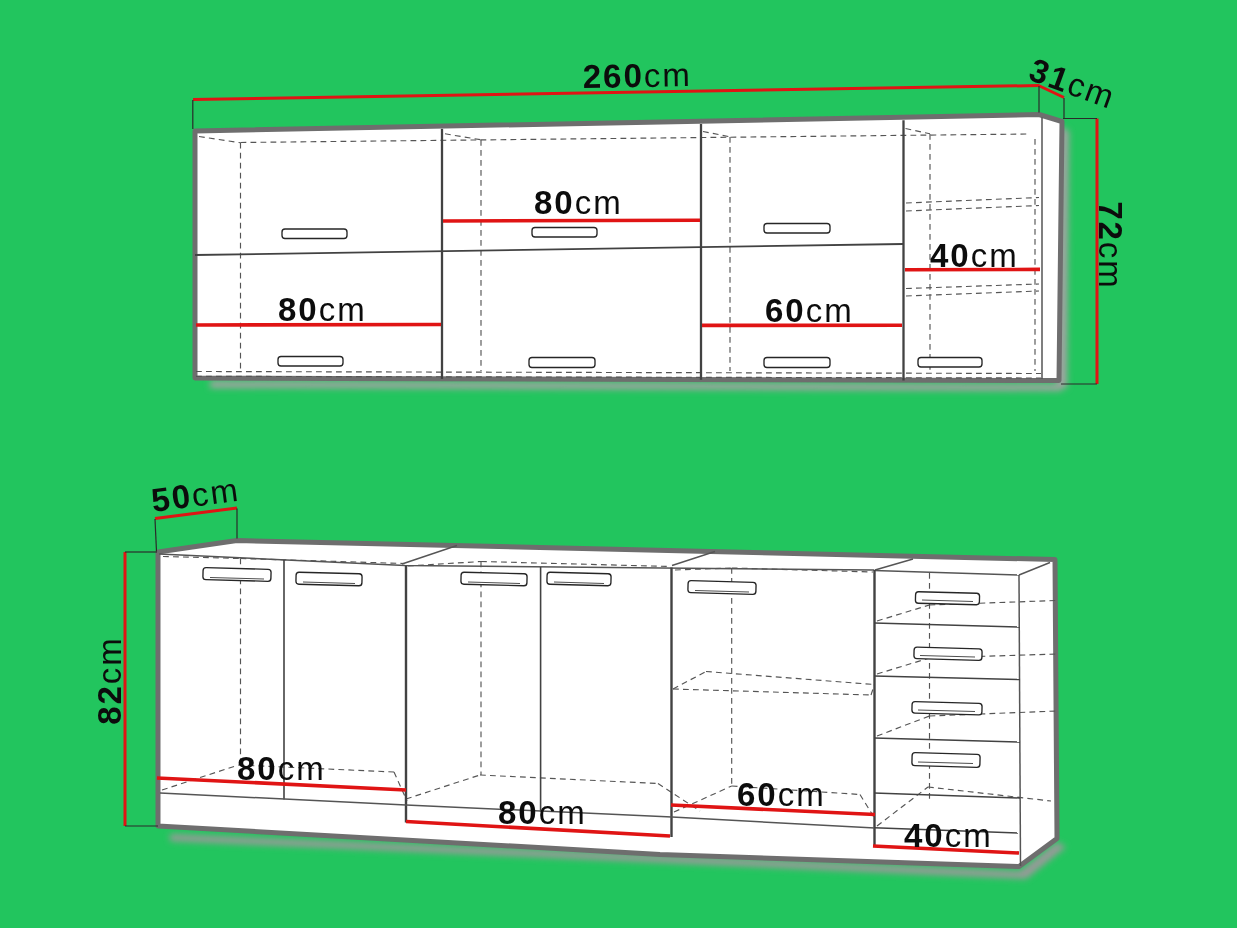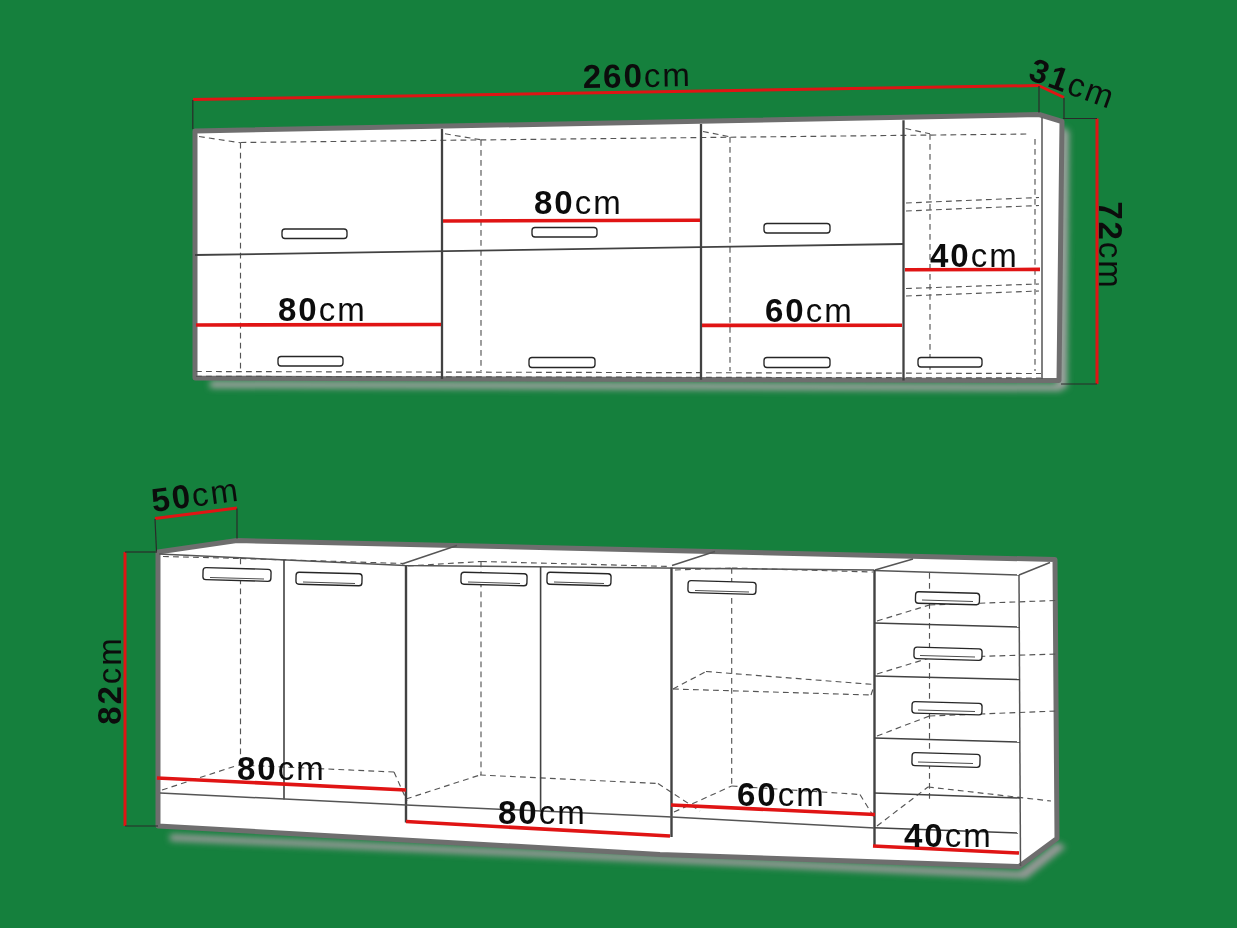--- a/index.html
+++ b/index.html
@@ -1,16 +1,16 @@
 <!DOCTYPE html>
 <html><head>
 <meta charset="utf-8">
 <style>
   html,body{margin:0;padding:0;background:#ffffff;}
-  .wrap{width:1237px;height:928px;position:relative;overflow:hidden;background:#15803d;}
+  .wrap{width:1237px;height:928px;position:relative;overflow:hidden;background:#22c55e;}
   svg{display:block;}
   text{font-family:"Liberation Sans", sans-serif;fill:#0c0c0c;letter-spacing:2px;}
   .num{font-weight:bold;}
 </style>
 </head>
 <body>
 <div class="wrap">
 <svg width="1237" height="928" viewBox="0 0 1237 928">
 <defs>
   <filter id="soft" x="-30%" y="-30%" width="160%" height="160%">

